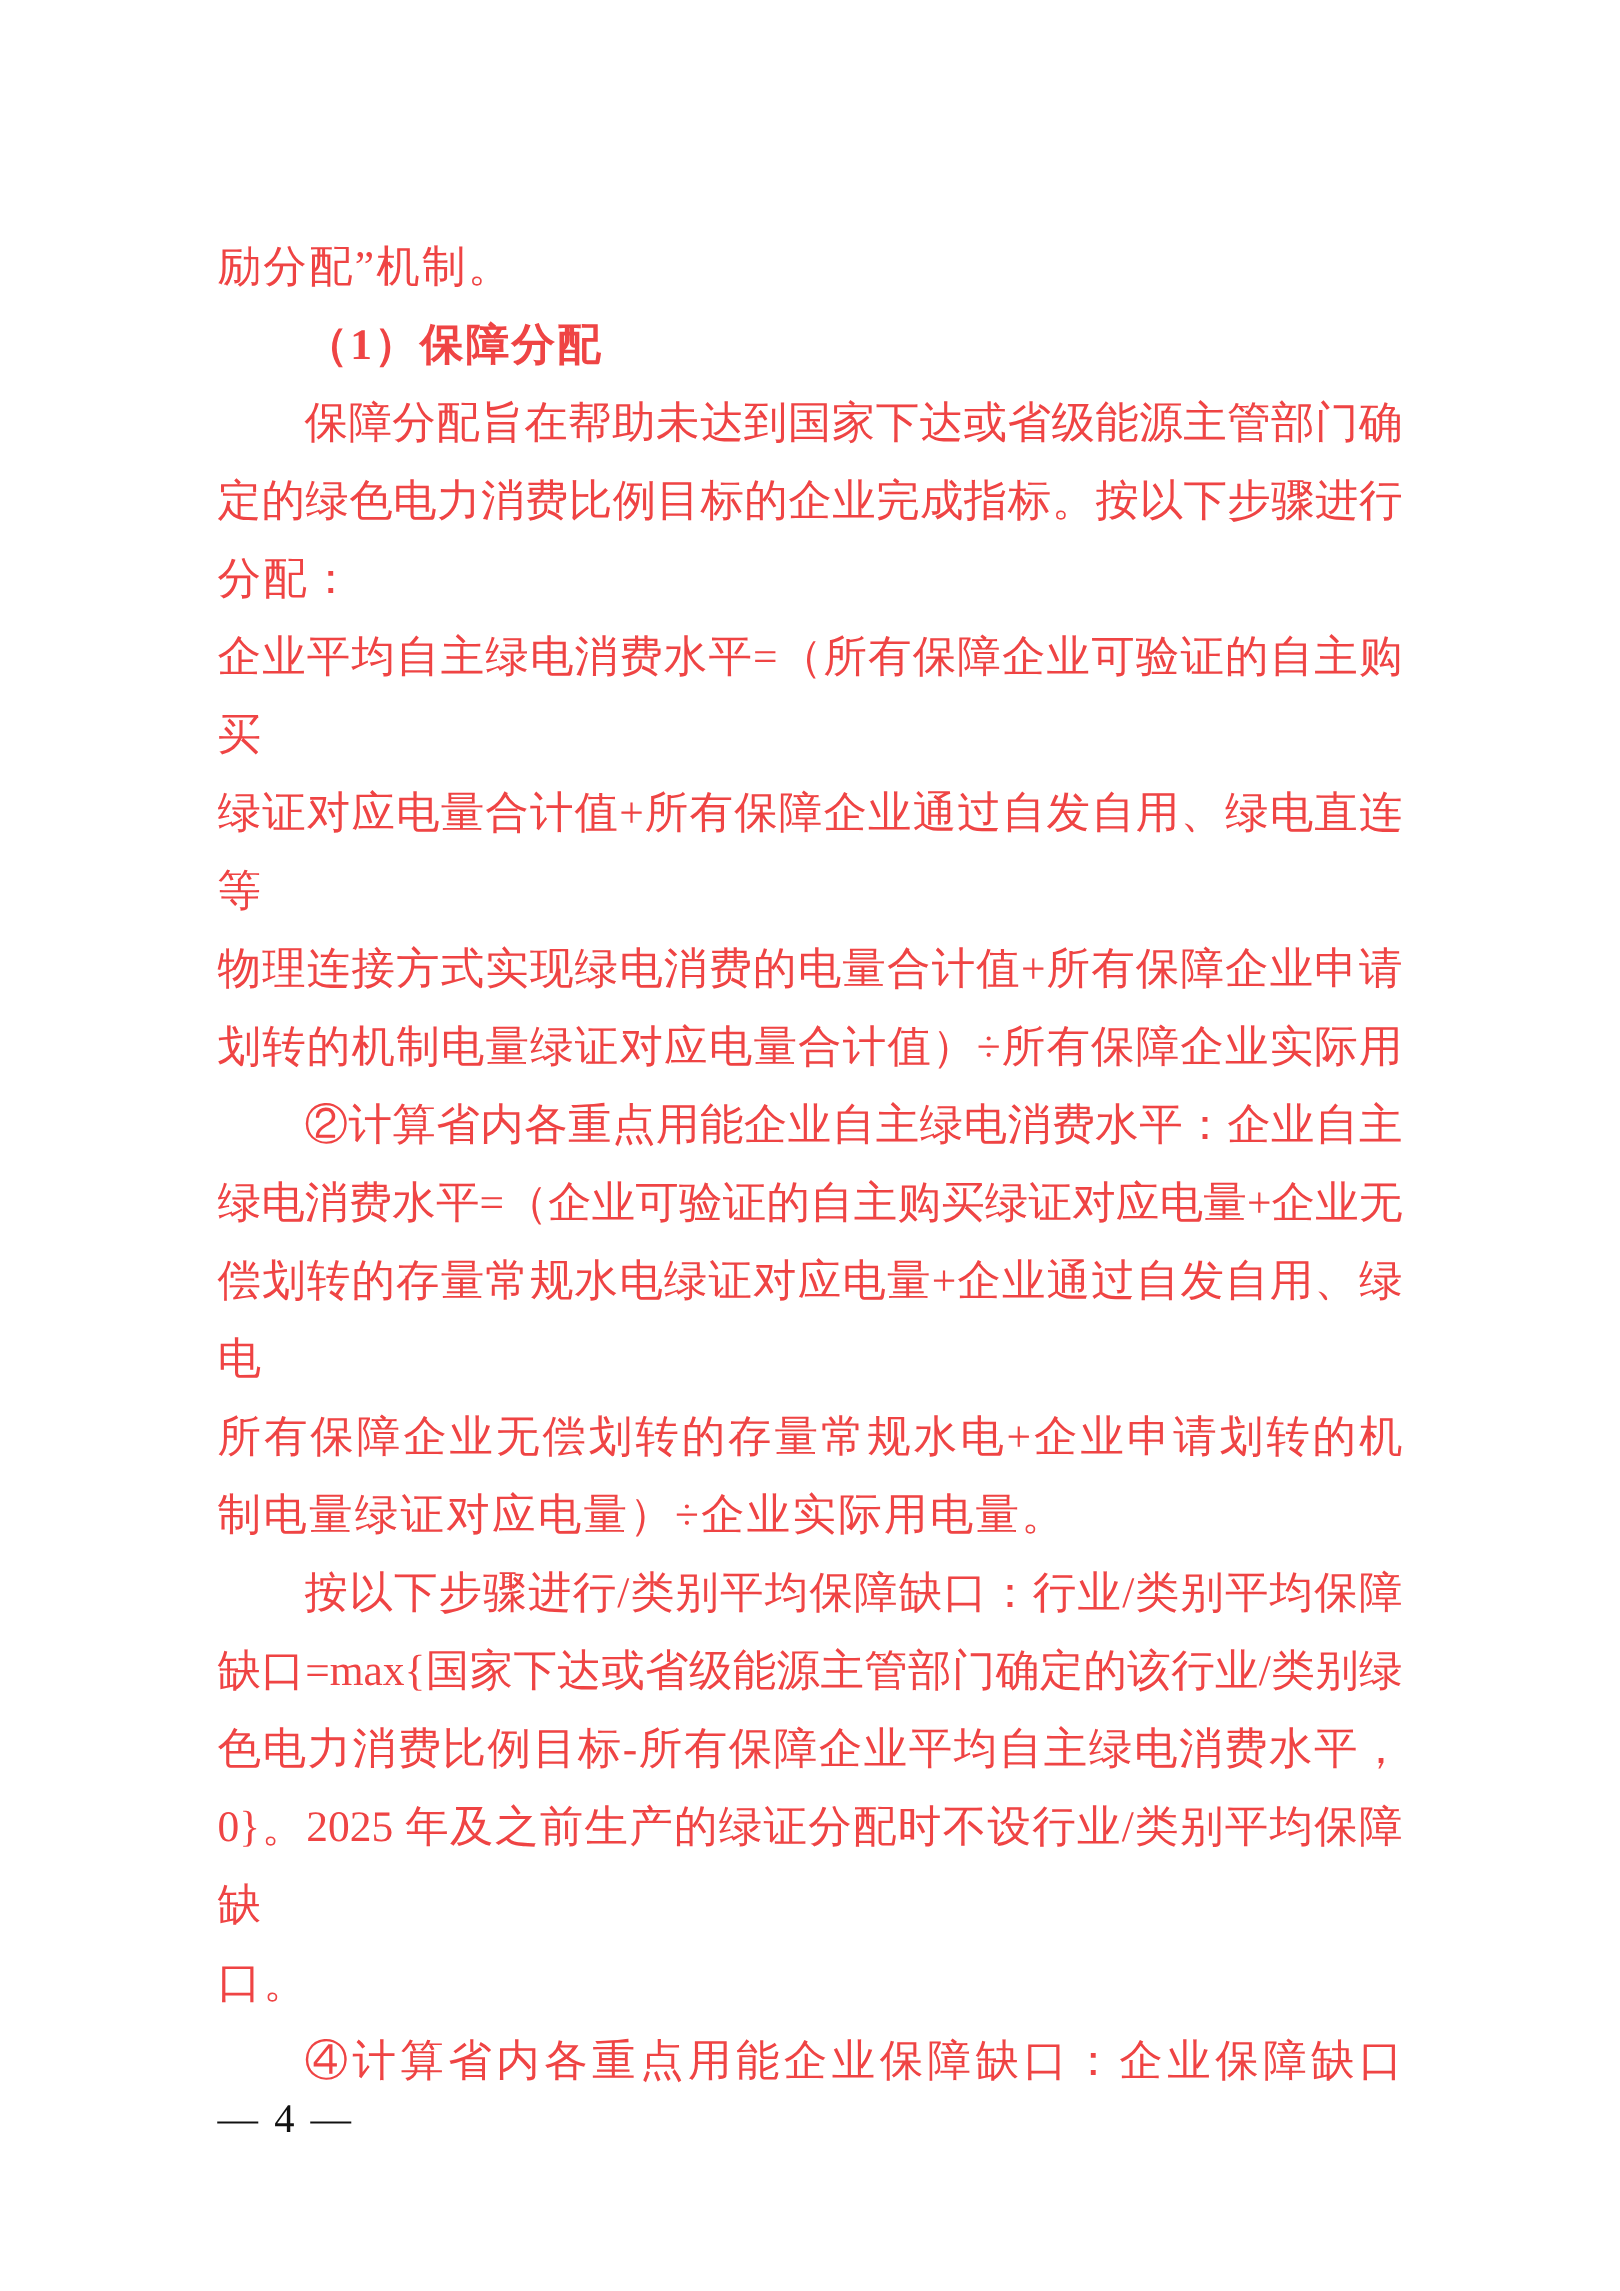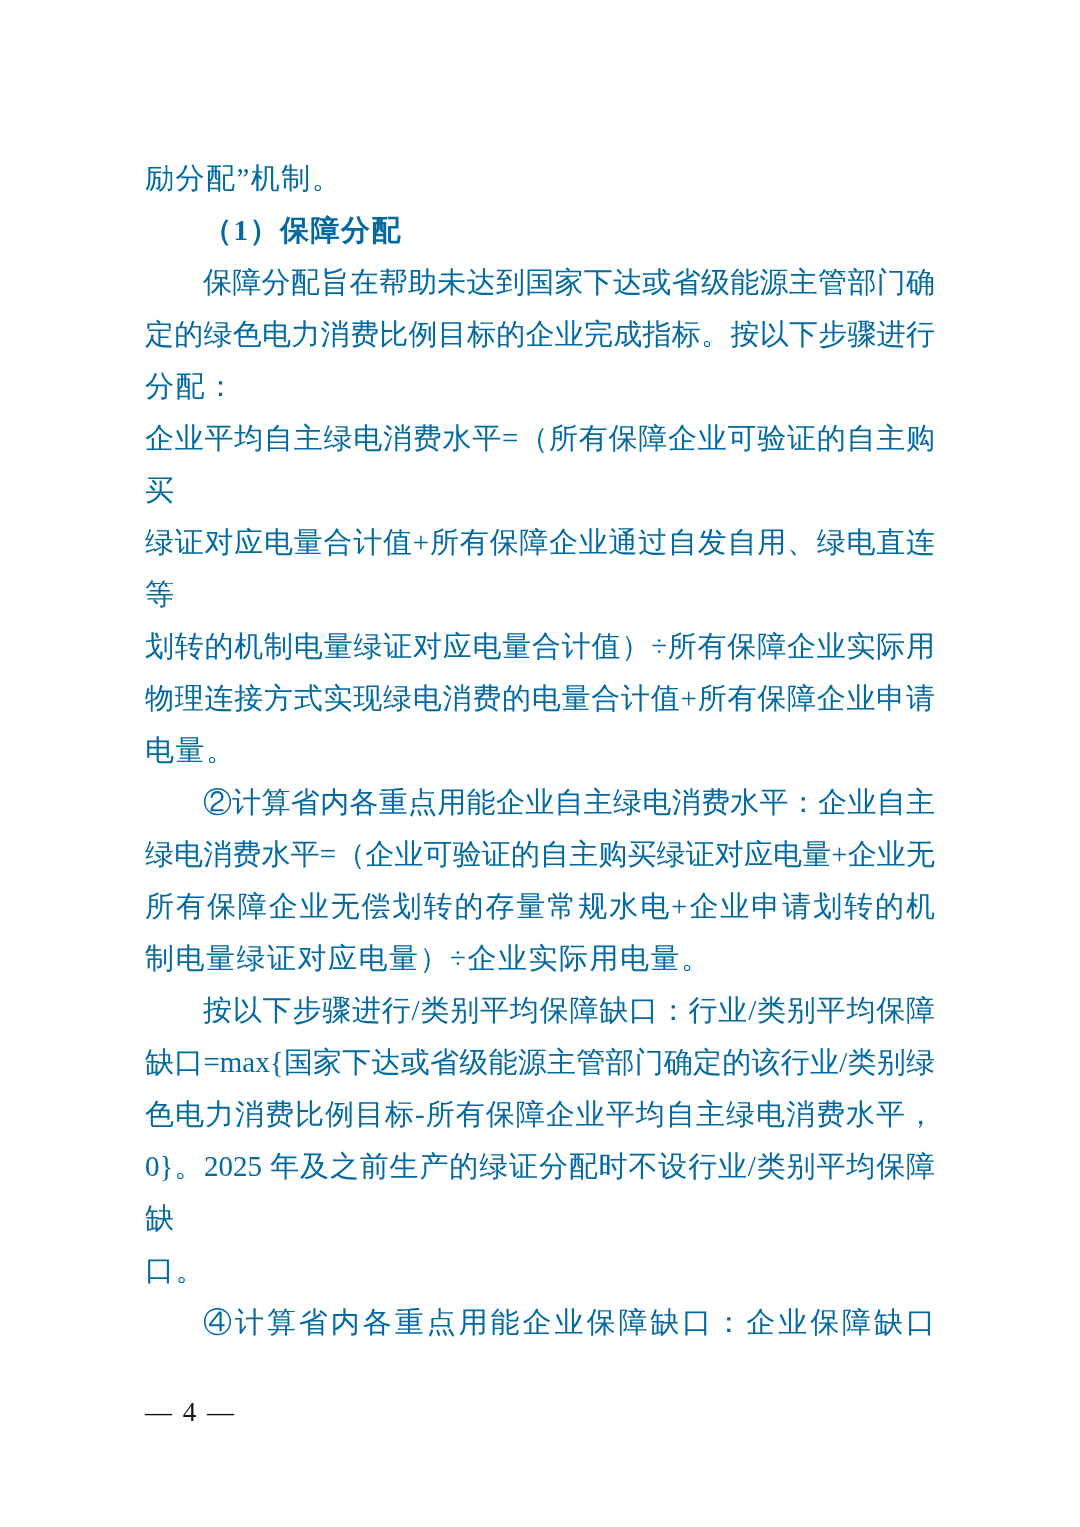--- a/index.html
+++ b/index.html
@@ -24,21 +24,21 @@
     position: absolute;
     left: 145px;
     top: 152px;
     width: 790px;
   }
   .line {
     font-size: 29px;
     line-height: 52px;
     white-space: nowrap;
     letter-spacing: 1.5px;
-    color: #0369a1;
+    color: #ef4444;
   }
   .line.justify {
     letter-spacing: 0;
     white-space: normal;
     text-align: justify;
     text-align-last: justify;
   }
   .line.indent {
     padding-left: 58px;
   }
@@ -60,25 +60,25 @@
 
 <div class="page">
   <div class="doc-body">
       <div class="line">励分配”机制。</div>
       <div class="line indent bold">（1）保障分配</div>
       <div class="line justify indent">保障分配旨在帮助未达到国家下达或省级能源主管部门确</div>
       <div class="line justify">定的绿色电力消费比例目标的企业完成指标。按以下步骤进行</div>
       <div class="line">分配：</div>
       <div class="line justify">企业平均自主绿电消费水平=（所有保障企业可验证的自主购买</div>
       <div class="line justify">绿证对应电量合计值+所有保障企业通过自发自用、绿电直连等</div>
+      <div class="line justify">物理连接方式实现绿电消费的电量合计值+所有保障企业申请</div>
       <div class="line justify">划转的机制电量绿证对应电量合计值）÷所有保障企业实际用</div>
-      <div class="line justify">物理连接方式实现绿电消费的电量合计值+所有保障企业申请</div>
-      <div class="line">电量。</div>
       <div class="line justify indent">②计算省内各重点用能企业自主绿电消费水平：企业自主</div>
       <div class="line justify">绿电消费水平=（企业可验证的自主购买绿证对应电量+企业无</div>
+      <div class="line justify">偿划转的存量常规水电绿证对应电量+企业通过自发自用、绿电</div>
       <div class="line justify">所有保障企业无偿划转的存量常规水电+企业申请划转的机</div>
       <div class="line">制电量绿证对应电量）÷企业实际用电量。</div>
       <div class="line justify indent">按以下步骤进行/类别平均保障缺口：行业/类别平均保障</div>
       <div class="line justify">缺口=max{国家下达或省级能源主管部门确定的该行业/类别绿</div>
       <div class="line justify">色电力消费比例目标-所有保障企业平均自主绿电消费水平，</div>
       <div class="line justify">0}。2025 年及之前生产的绿证分配时不设行业/类别平均保障缺</div>
       <div class="line">口。</div>
       <div class="line justify indent">④计算省内各重点用能企业保障缺口：企业保障缺口</div>
     </div>
   <div class="footer">— 4 —</div>

